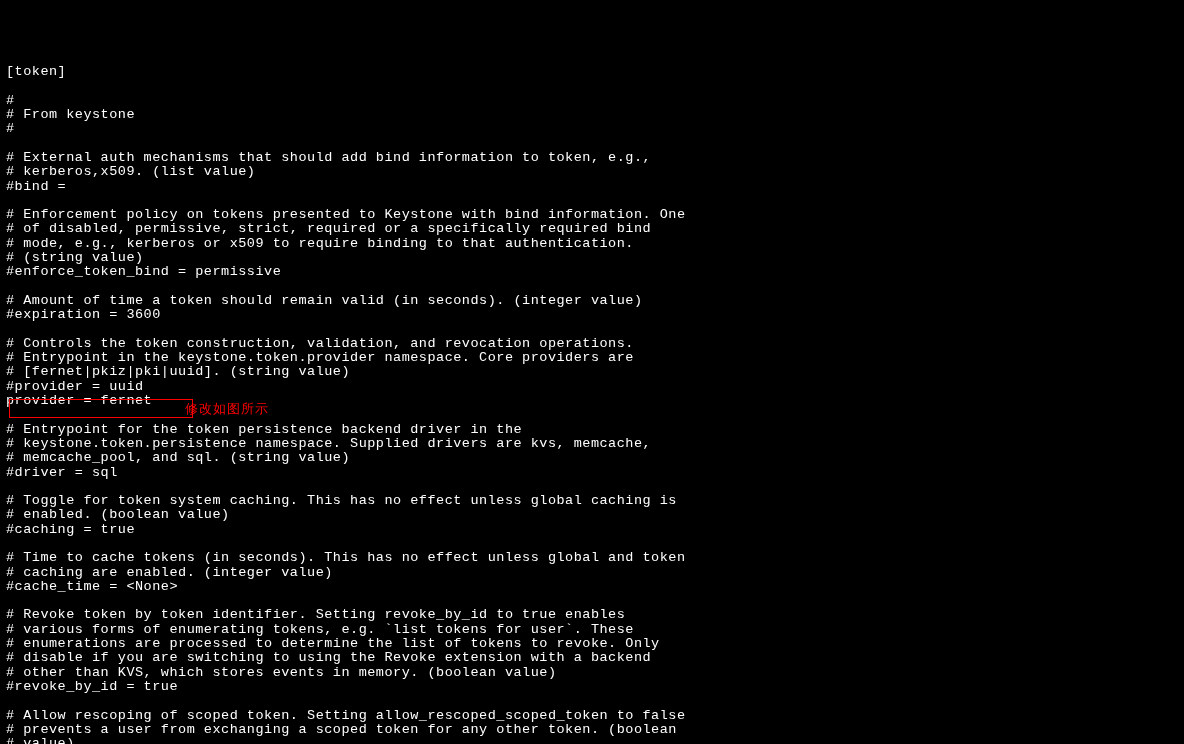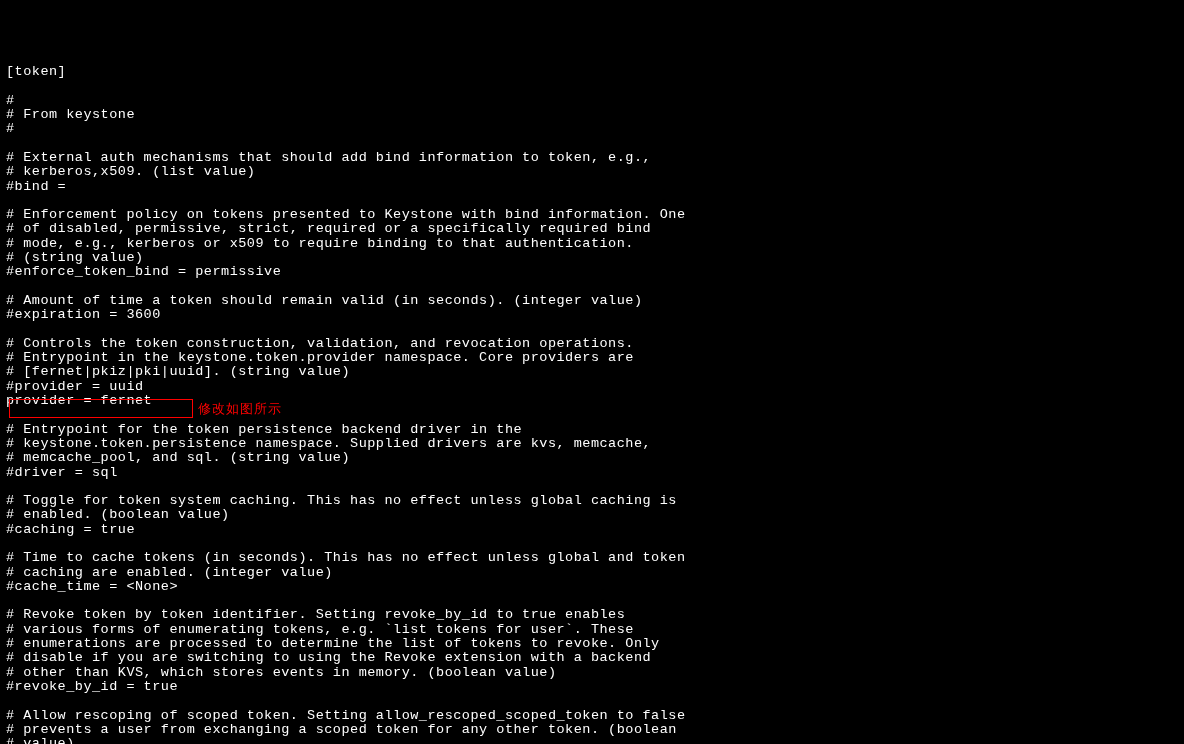--- a/index.html
+++ b/index.html
@@ -28,21 +28,21 @@
       border: 1px solid #ff0000;
       left: 3px;
       top: 334px;
       width: 184px;
       height: 19px;
       pointer-events: none;
     }
     .annotation {
       position: absolute;
       color: #ff0000;
-      left: 192px;
+      left: 179px;
       top: 337px;
       font-family: "Microsoft YaHei", sans-serif;
       font-size: 13px;
       letter-spacing: 1px;
     }
   </style>
 </head>
 <body>
 
 

